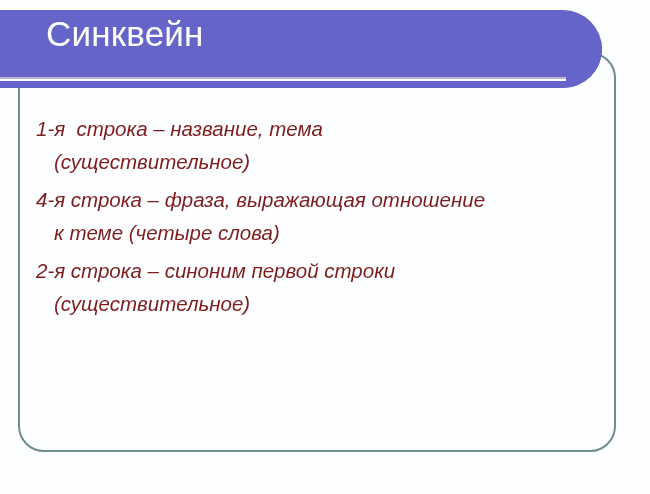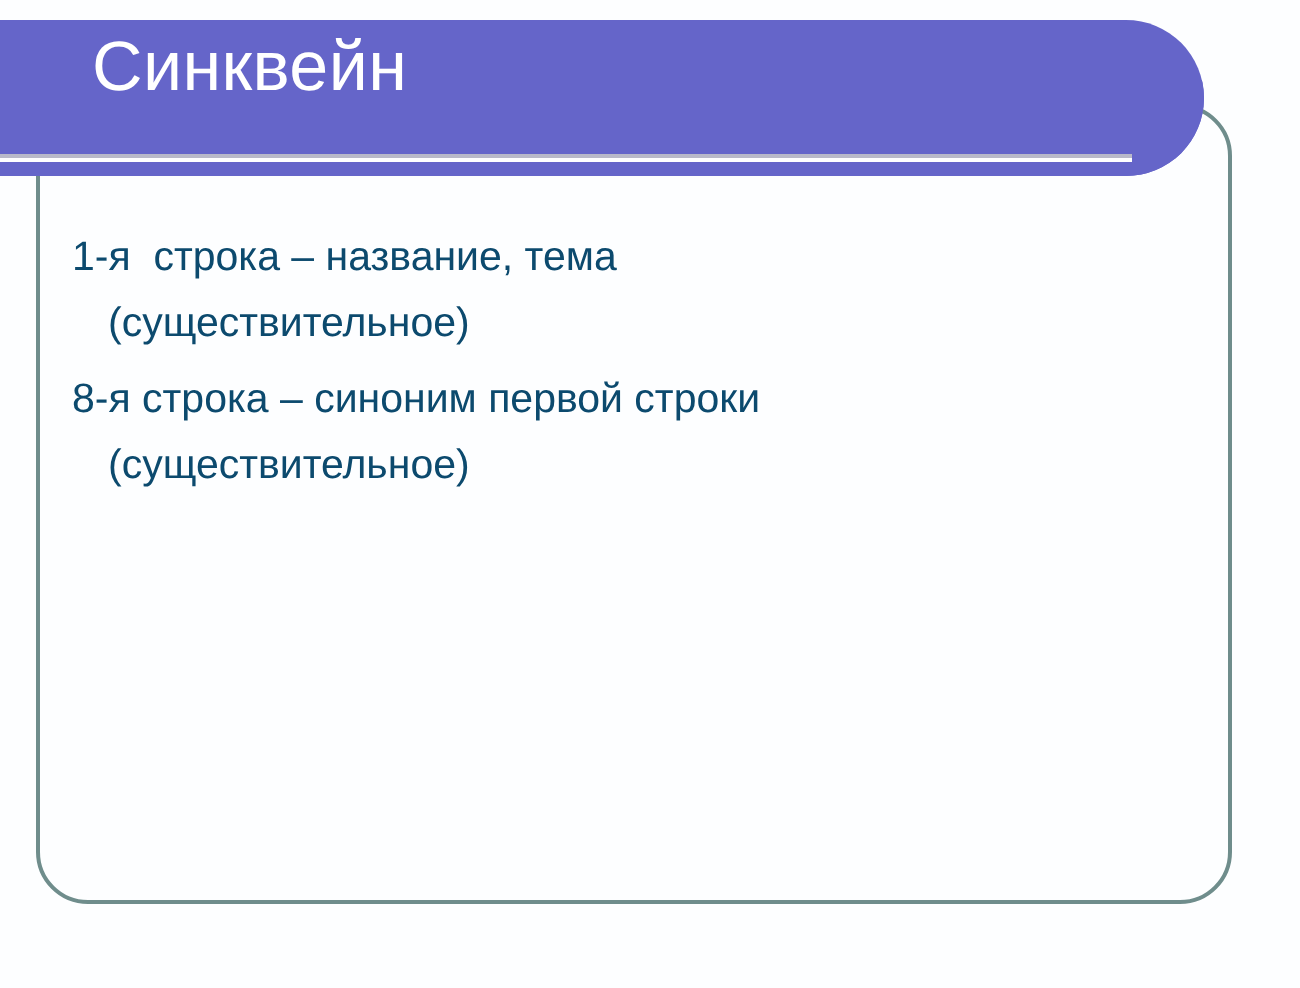--- a/index.html
+++ b/index.html
@@ -107,20 +107,22 @@
   </div>
   <div class="title-text" style="color: rgb(255, 255, 255);">Синквейн</div>
 
   <div class="content-box" style="border-color: rgb(111, 141, 140);"></div>
   <div class="box-top-mask" style="background: rgb(253, 254, 255);"></div>
   <div class="title-banner" style="background: rgb(101, 101, 201);">
     <div class="banner-rule"></div>
   </div>
   <div class="title-text" style="color: rgb(255, 255, 255);">Синквейн</div>
 
-  <div class="body-list" style="color: #0c4a6e;">
+  <div class="body-list" style="color: #7f1d1d; font-style: italic;">
     <div class="row">1-я  строка – название, тема
 (существительное)</div>
-    <div class="row">8-я строка – синоним первой строки
+    <div class="row">4-я строка – фраза, выражающая отношение
+к теме (четыре слова)</div>
+    <div class="row">2-я строка – синоним первой строки
 (существительное)</div>
   </div>
 
 </div>
 
 </body></html>

